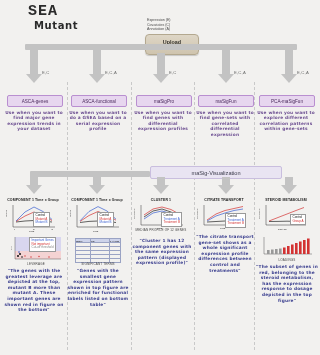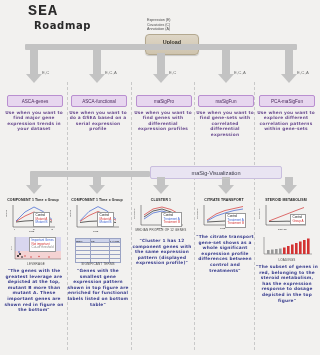--- a/index.html
+++ b/index.html
@@ -93,21 +93,21 @@
   .note{position:absolute;width:62px;text-align:center;
         font-size:4.3px;line-height:5.6px;}
 </style>
 </head>
 <body>
 
 <div class="root">
 
   <div id="title-block">
     <div class="hand-title t1">SEA</div>
-    <div class="hand-title t2">Roadmap</div>
+    <div class="hand-title t2">Mutant</div>
   </div>
 
   <div id="upload-inputs">
     <div>Expression (E)</div>
     <div>Covariates (C)</div>
     <div>Annotation (A)</div>
   </div>
   <div id="upload-btn">
     <div class="l1">Upload</div>
     <div class="l2">your data</div>

